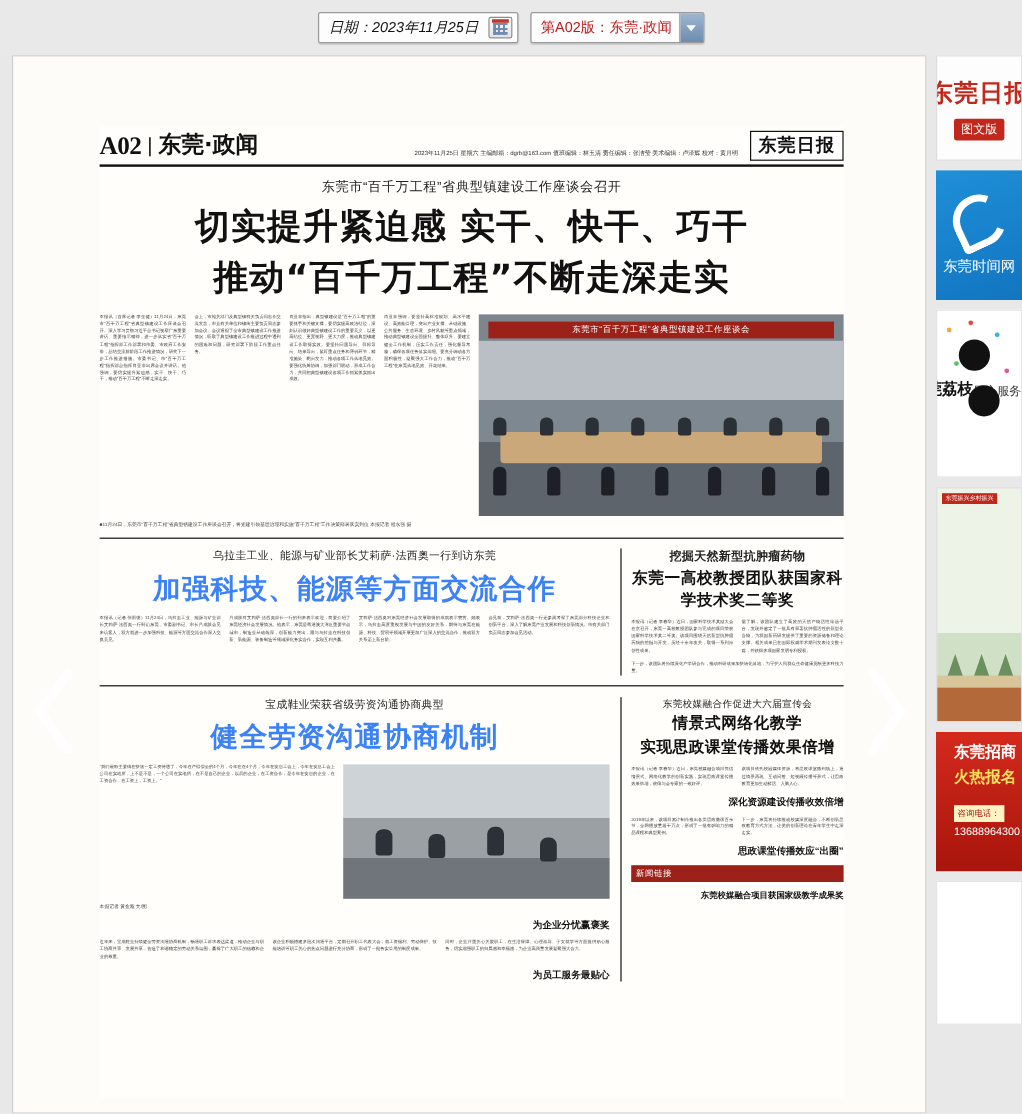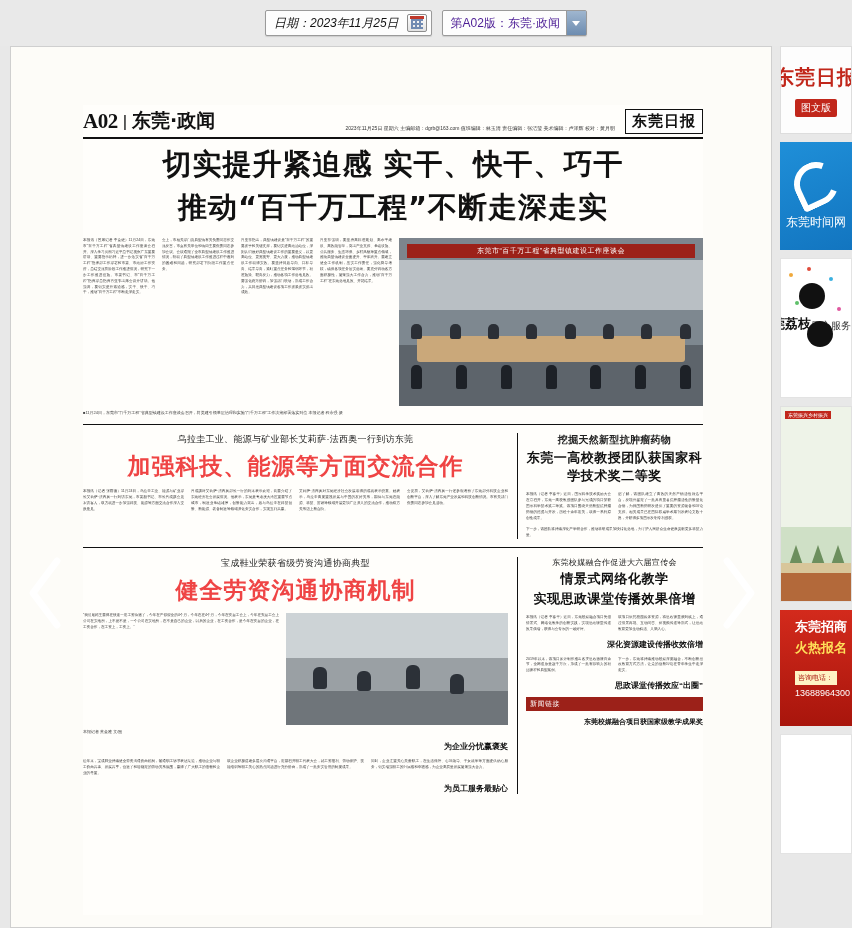--- a/index.html
+++ b/index.html
@@ -60,21 +60,21 @@
   .cal-btn .top { position:absolute; left:2px; top:1px; width:14px; height:3px; background:#c0392b; }
 
   .page-select {
     display: flex;
     align-items: center;
     height: 26px;
     background: #fdfdfd;
     border: 1px solid #9a9a9a;
     border-radius: 2px;
     font-size: 12px;
-    color: #4c1d95;
+    color: #b91c1c;
     padding: 0 0 0 8px;
     min-width: 142px;
     box-shadow: 0 1px 1px rgba(0,0,0,.12);
   }
   .page-select .ptxt { flex: 1; white-space: nowrap; overflow: hidden; }
   .drop-arrow {
     width: 20px; height: 24px;
     margin-left: 6px;
     background: linear-gradient(#9fb6cf,#6d8cb0);
     border-left: 1px solid #9a9a9a;
@@ -236,21 +236,21 @@
   .rule { border-top: 1px solid #111; margin: 8px 0 0; }
 
   .mid-area { display: flex; gap: 9px; margin-top: 8px; }
   .mid-left { flex: 0 0 425px; }
   .mid-right { flex: 1; border-left: 1px solid #111; padding-left: 8px; }
 
   .sub-kicker {
     text-align: center; font-size: 9px; color: #222; letter-spacing: .3px;
   }
   .sub-head {
-    text-align: center; font-size: 23px; font-weight: bold; color: #ef4444;
+    text-align: center; font-size: 23px; font-weight: bold; color: #3b82f6;
     margin-top: 5px; letter-spacing: 1px;
     font-family: "DejaVu Sans", sans-serif;
   }
   .sub-head-sm {
     text-align: center; font-size: 13px; font-weight: bold; color: #111;
     margin-top: 2px; letter-spacing: .5px;
     font-family: "DejaVu Sans", sans-serif;
   }
   .cols3 { display: flex; gap: 7px; margin-top: 7px; }
   .cols3 > div { flex: 1; }
@@ -420,20 +420,21 @@
         <div class="mast">
           <span class="pg">A02</span>
           <span class="sep">|</span>
           <span class="sect">东莞·政闻</span>
           <span class="meta">2023年11月25日  星期六
 主编邮箱：dgrb@163.com  值班编辑：林玉清
 责任编辑：张洁莹  美术编辑：卢泽辉  校对：黄月明</span>
           <span class="logo">东莞日报</span>
         </div>
 
+        <div class="kicker">东莞市“百千万工程”省典型镇建设工作座谈会召开</div>
         <div class="headline1">切实提升紧迫感  实干、快干、巧干</div>
         <div class="headline2">推动“百千万工程”不断走深走实</div>
 
         <div class="lead-area">
           <div class="col-txt" style="width:72px">本报讯（首席记者 李金健）11月24日，东莞市“百千万工程”省典型镇建设工作座谈会召开。深入学习贯彻习近平总书记视察广东重要讲话、重要指示精神，进一步落实省“百千万工程”指挥部工作部署和市委、市政府工作安排，总结交流前阶段工作推进情况，研究下一步工作推进措施。市委书记、市“百千万工程”指挥部总指挥肖亚非出席会议并讲话。他强调，要切实提升紧迫感，实干、快干、巧干，推动“百千万工程”不断走深走实。</div>
           <div class="col-txt" style="width:72px">会上，市相关部门及典型镇有关负责同志作交流发言，市直有关单位和镇街主要负责同志参加会议。会议通报了全市典型镇建设工作推进情况，听取了典型镇建设工作推进过程中遇到的困难和问题，研究部署下阶段工作重点任务。</div>
           <div class="col-txt" style="width:72px">肖亚非指出，典型镇建设是“百千万工程”的重要抓手和关键支撑，要切实提高政治站位，深刻认识做好典型镇建设工作的重要意义，以更高站位、更宽视野、更大力度，推动典型镇建设工作取得实效。要坚持问题导向、目标导向、结果导向，紧盯重点任务和薄弱环节，精准施策、靶向发力，推动各项工作落地见效。要强化统筹协调，加强部门联动，形成工作合力，共同把典型镇建设各项工作抓紧抓实抓出成效。</div>
           <div class="col-txt" style="width:72px">肖亚非强调，要坚持高标准规划、高水平建设、高效能管理，突出产业支撑、基础设施、公共服务、生态环境、乡村风貌等重点领域，推动典型镇建设全面提升、整体跃升。要建立健全工作机制，压实工作责任，强化督导考核，确保各项任务落实落细。要充分调动各方面积极性，凝聚强大工作合力，推动“百千万工程”在东莞落地见效、开花结果。</div>
           <div class="lead-photo">
             <div class="banner">东莞市“百千万工程”省典型镇建设工作座谈会</div>

